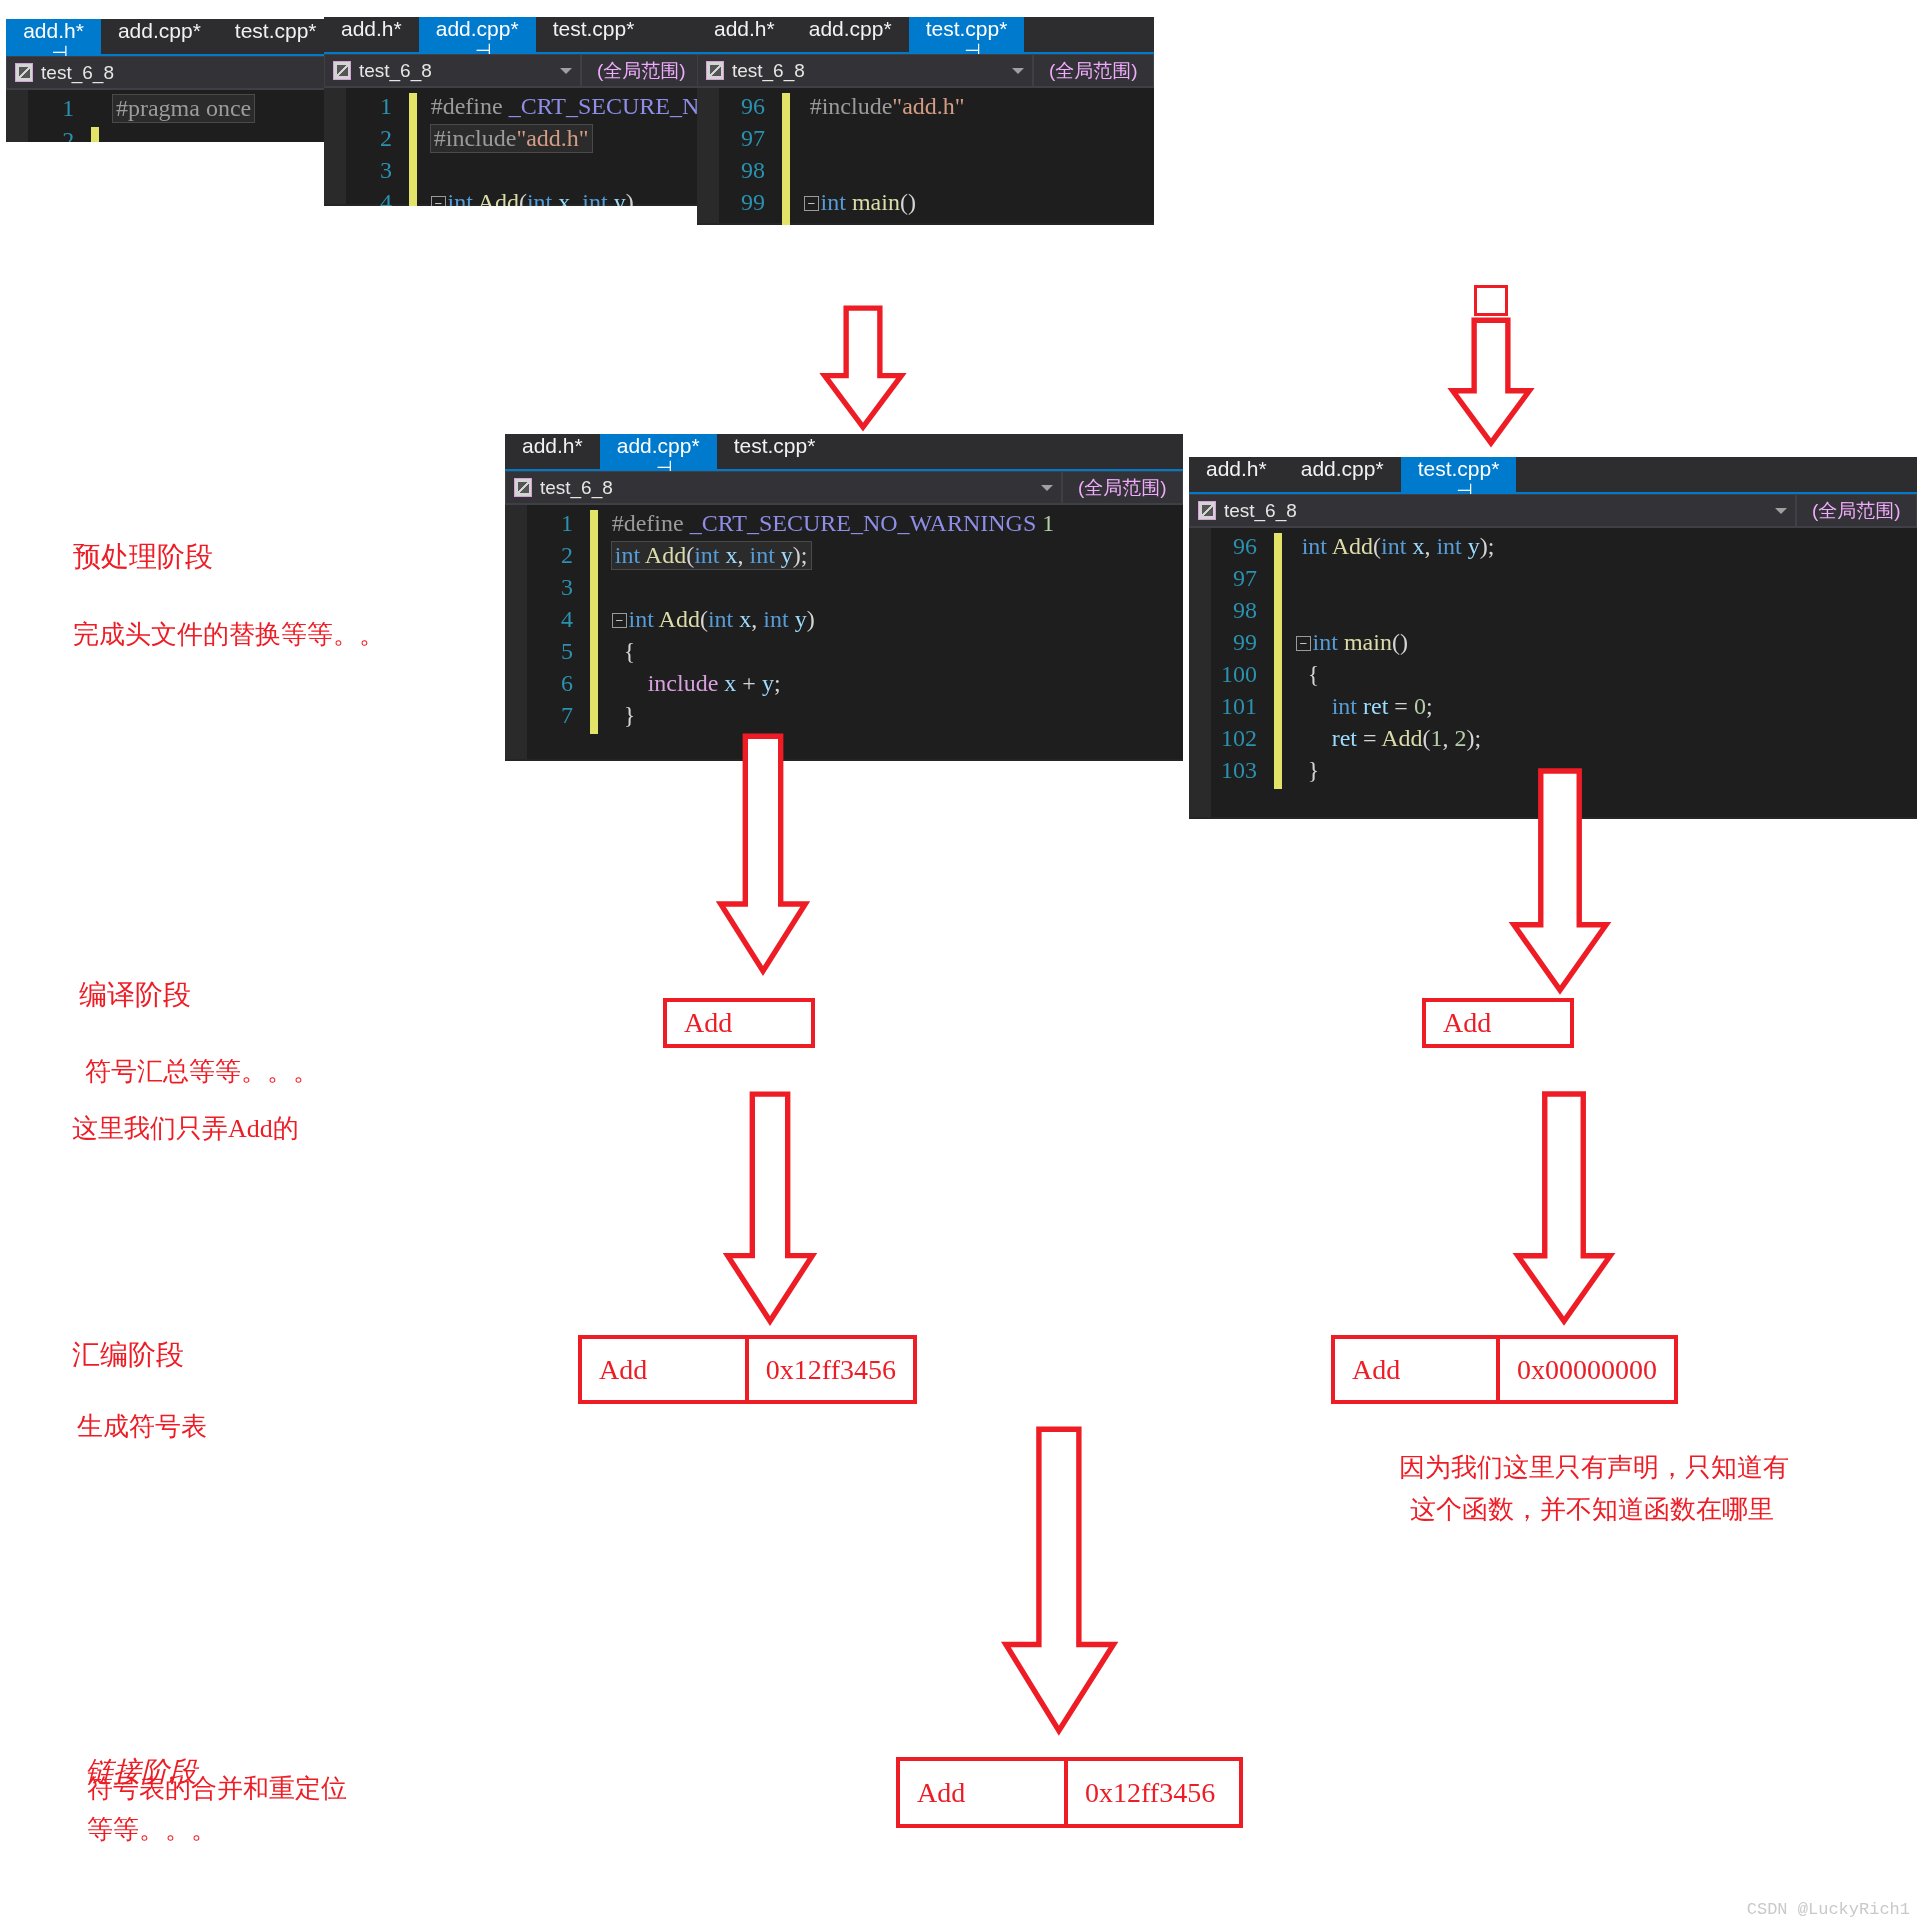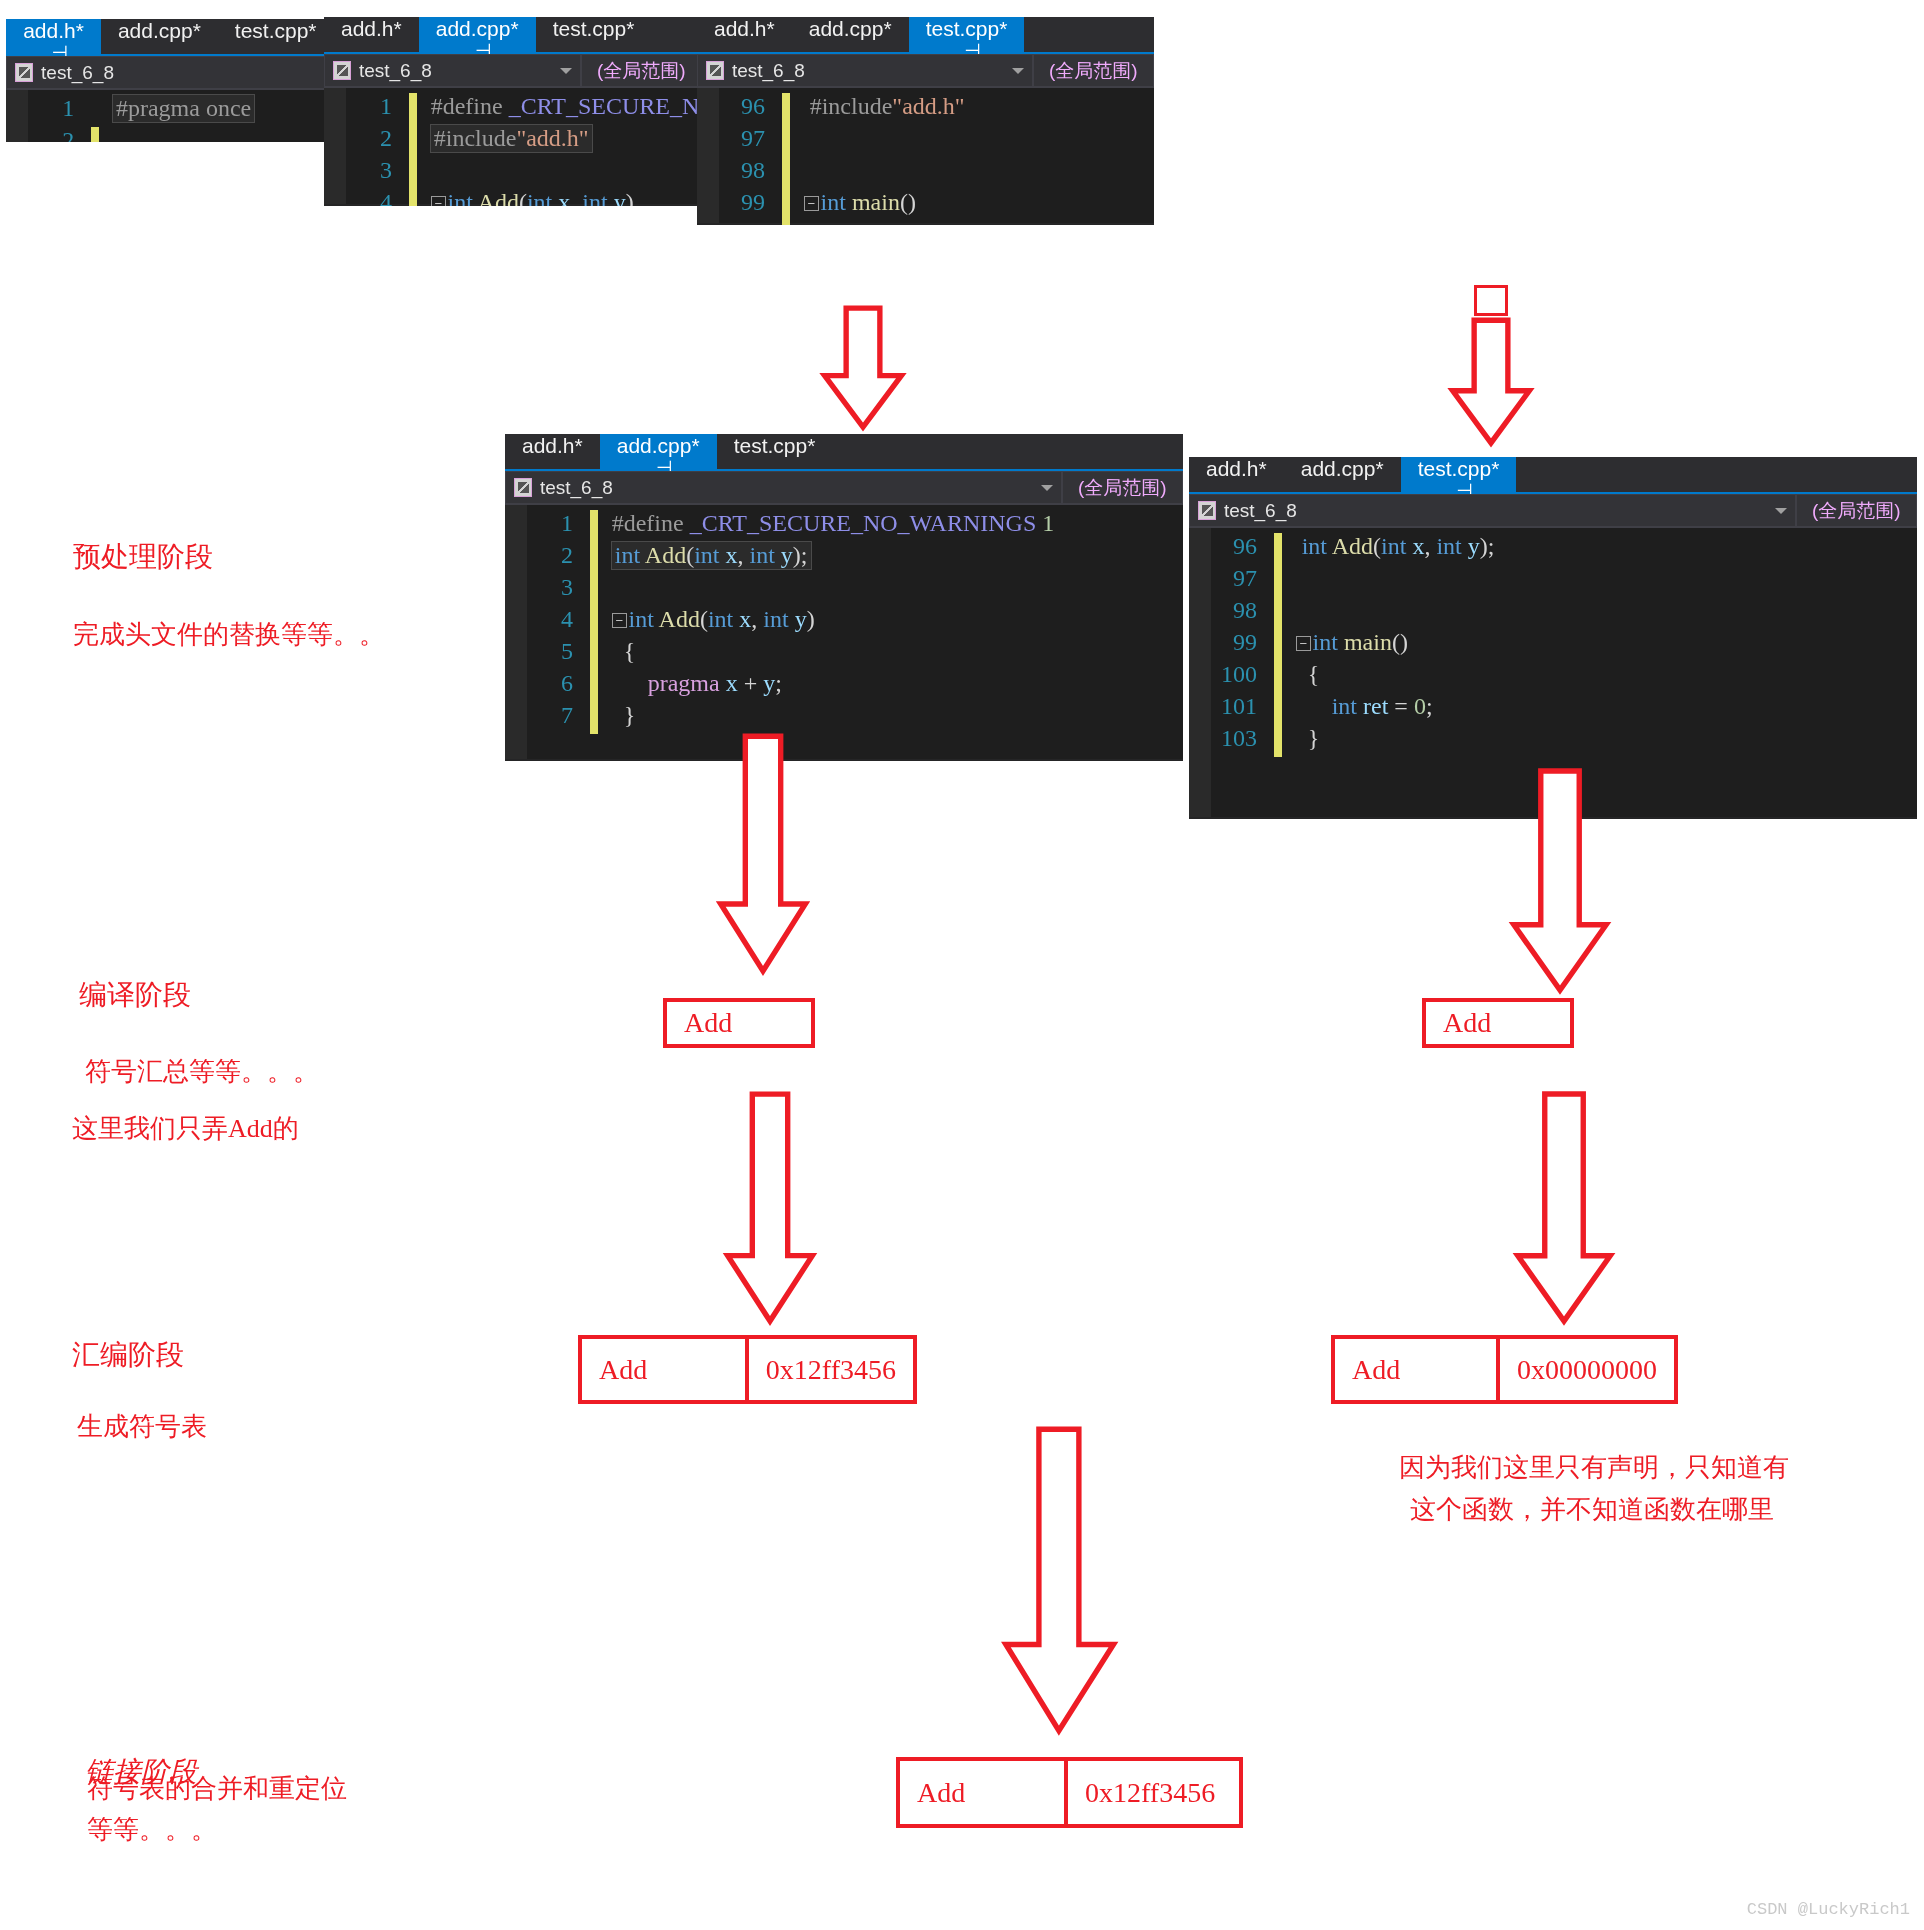--- a/index.html
+++ b/index.html
@@ -395,21 +395,21 @@
         <span class="codetext"><span class="fold">−</span><span class="k">int</span> <span class="fn">Add</span><span class="op">(</span><span class="k">int</span> <span class="id">x</span><span class="op">,</span> <span class="k">int</span> <span class="id">y</span><span class="op">)</span></span>
       </div>
       <div class="code-line">
         <span class="ln">5</span>
         <span class="changebar"></span>
         <span class="codetext">  <span class="op">{</span></span>
       </div>
       <div class="code-line">
         <span class="ln">6</span>
         <span class="changebar"></span>
-        <span class="codetext">      <span class="ret">pragma</span> <span class="id">x</span> <span class="op">+</span> <span class="id">y</span><span class="op">;</span></span>
+        <span class="codetext">      <span class="ret">include</span> <span class="id">x</span> <span class="op">+</span> <span class="id">y</span><span class="op">;</span></span>
       </div>
       <div class="code-line">
         <span class="ln">7</span>
         <span class="changebar"></span>
         <span class="codetext">  <span class="op">}</span></span>
       </div>
     </div>
   </div>
 
   <div class="vs-window" style="left:1189px; top:457px; width:728px; height:362px;">
@@ -462,20 +462,25 @@
         <span class="ln">100</span>
         <span class="changebar"></span>
         <span class="codetext">  <span class="op">{</span></span>
       </div>
       <div class="code-line">
         <span class="ln">101</span>
         <span class="changebar"></span>
         <span class="codetext">      <span class="k">int</span> <span class="id">ret</span> <span class="op">=</span> <span class="num">0</span><span class="op">;</span></span>
       </div>
       <div class="code-line">
+        <span class="ln">102</span>
+        <span class="changebar"></span>
+        <span class="codetext">      <span class="id">ret</span> <span class="op">=</span> <span class="fn">Add</span><span class="op">(</span><span class="num">1</span><span class="op">,</span> <span class="num">2</span><span class="op">);</span></span>
+      </div>
+      <div class="code-line">
         <span class="ln">103</span>
         <span class="changebar"></span>
         <span class="codetext">  <span class="op">}</span></span>
       </div>
     </div>
   </div>
 
   <svg class="arrow" style="left:817px; top:308px;" width="92" height="123" viewBox="0 0 120 160">
     <polygon points="38,0 82,0 82,88 110,88 60,155 10,88 38,88" fill="#ffffff" stroke="#ee1c25" stroke-width="7"></polygon>
   </svg>

